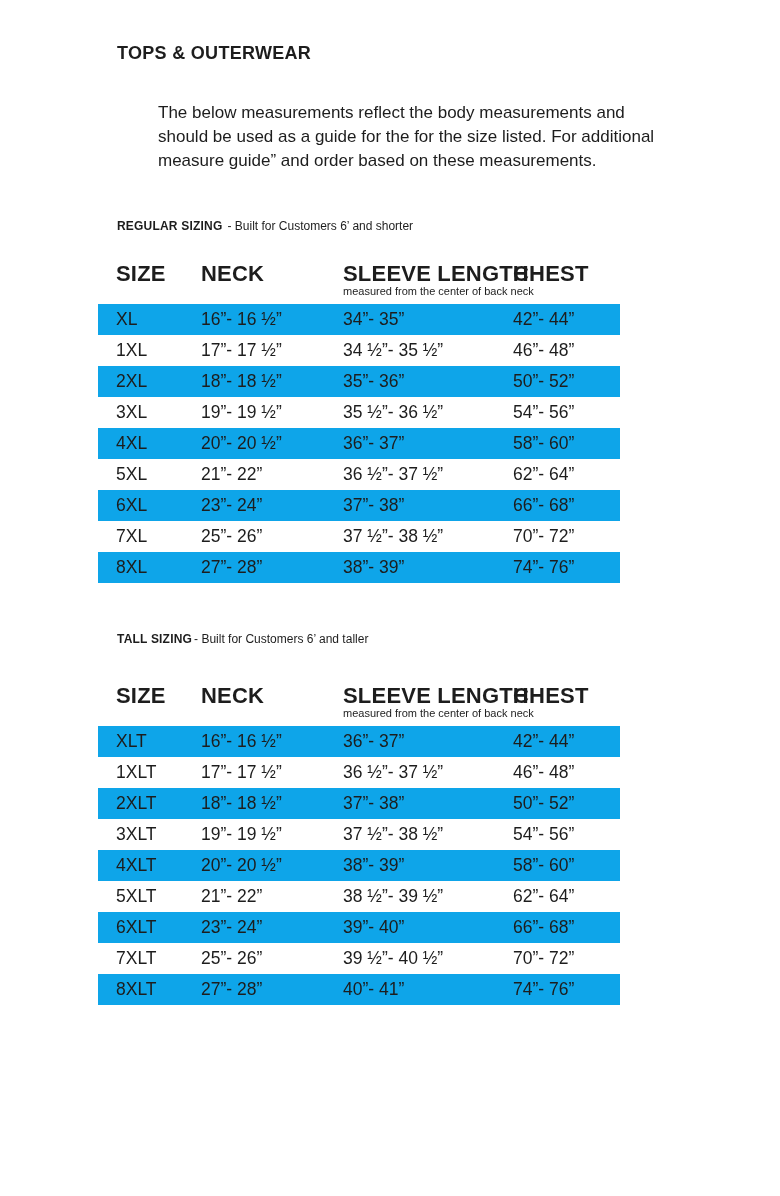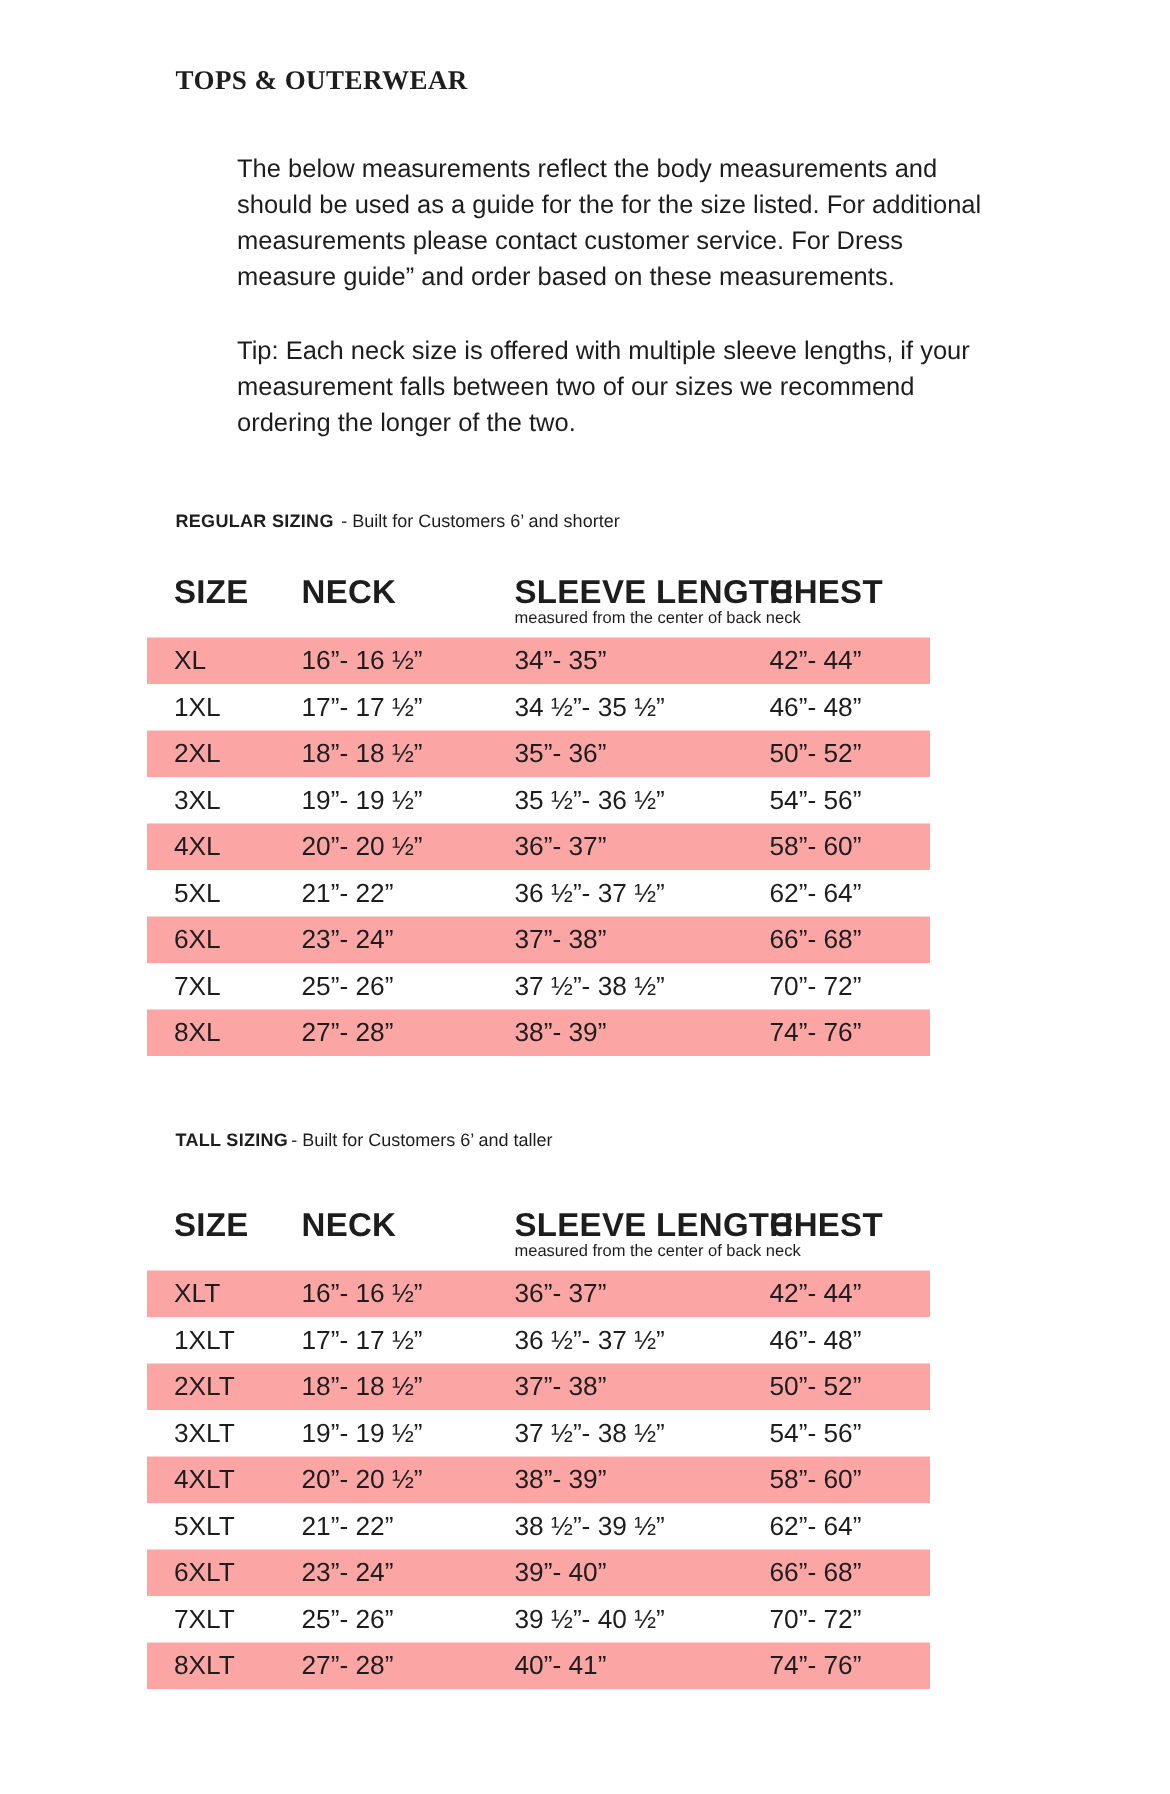--- a/index.html
+++ b/index.html
@@ -10,21 +10,21 @@
     color: #1d1d1d;
     overflow: hidden;
   }
   .page { position: relative; width: 780px; height: 1196px; }
 
   .text-col { margin-left: 117px; width: 575px; }
 
   .doc-title {
     padding-top: 44px;
     font-size: 18px; line-height: 19px;
-    font-weight: 700; letter-spacing: 0.3px; font-family: Liberation Serif, serif;
+    font-weight: 700; letter-spacing: 0.3px;
   }
 
   .para { margin-top: 25px; font-size: 17px; line-height: 24px; }
   .para.intro { margin-top: 38px; }
   .para .line { white-space: nowrap; margin-left: 41px; }
 
   .section-heading {
     margin-top: 44px;
     font-size: 12px; line-height: 19px;
   }
@@ -46,43 +46,37 @@
     letter-spacing: 0.2px; white-space: nowrap;
   }
   .c0 { padding-left: 18px; }
   .subnote {
     margin-left: 245px; margin-top: 3px;
     font-size: 11px; line-height: 11px;
     white-space: nowrap;
   }
   .tbody { margin-top: 7px; }
   .trow { height: 31px; align-items: center; }
-  .trow.stripe { background: #fca5a5; }
+  .trow.stripe { background: #0ea5e9; }
   .tcell { font-size: 17.5px; white-space: nowrap; }
 </style>
 </head>
 <body>
 
 <div class="page">
 
   <div class="text-col">
     <div class="doc-title">TOPS &amp; OUTERWEAR</div>
 
     <div class="para intro">
       <div class="line">The below measurements reflect the body measurements and</div>
       <div class="line">should be used as a guide for the for the size listed. For additional</div>
-      <div class="line">measurements please contact customer service. For Dress</div>
       <div class="line">measure guide” and order based on these measurements.</div>
     </div>
 
-    <div class="para tip">
-      <div class="line">Tip: Each neck size is offered with multiple sleeve lengths, if your</div>
-      <div class="line">measurement falls between two of our sizes we recommend</div>
-      <div class="line">ordering the longer of the two.</div>
-    </div>
 
     <div class="section-heading regular">
       <span class="bold">REGULAR SIZING</span><span class="rest">- Built for Customers 6’ and shorter</span>
     </div>
   </div>
 
   <div class="size-table first">
     <div class="thead">
       <div class="th c0">SIZE</div>
       <div class="th c1">NECK</div>

